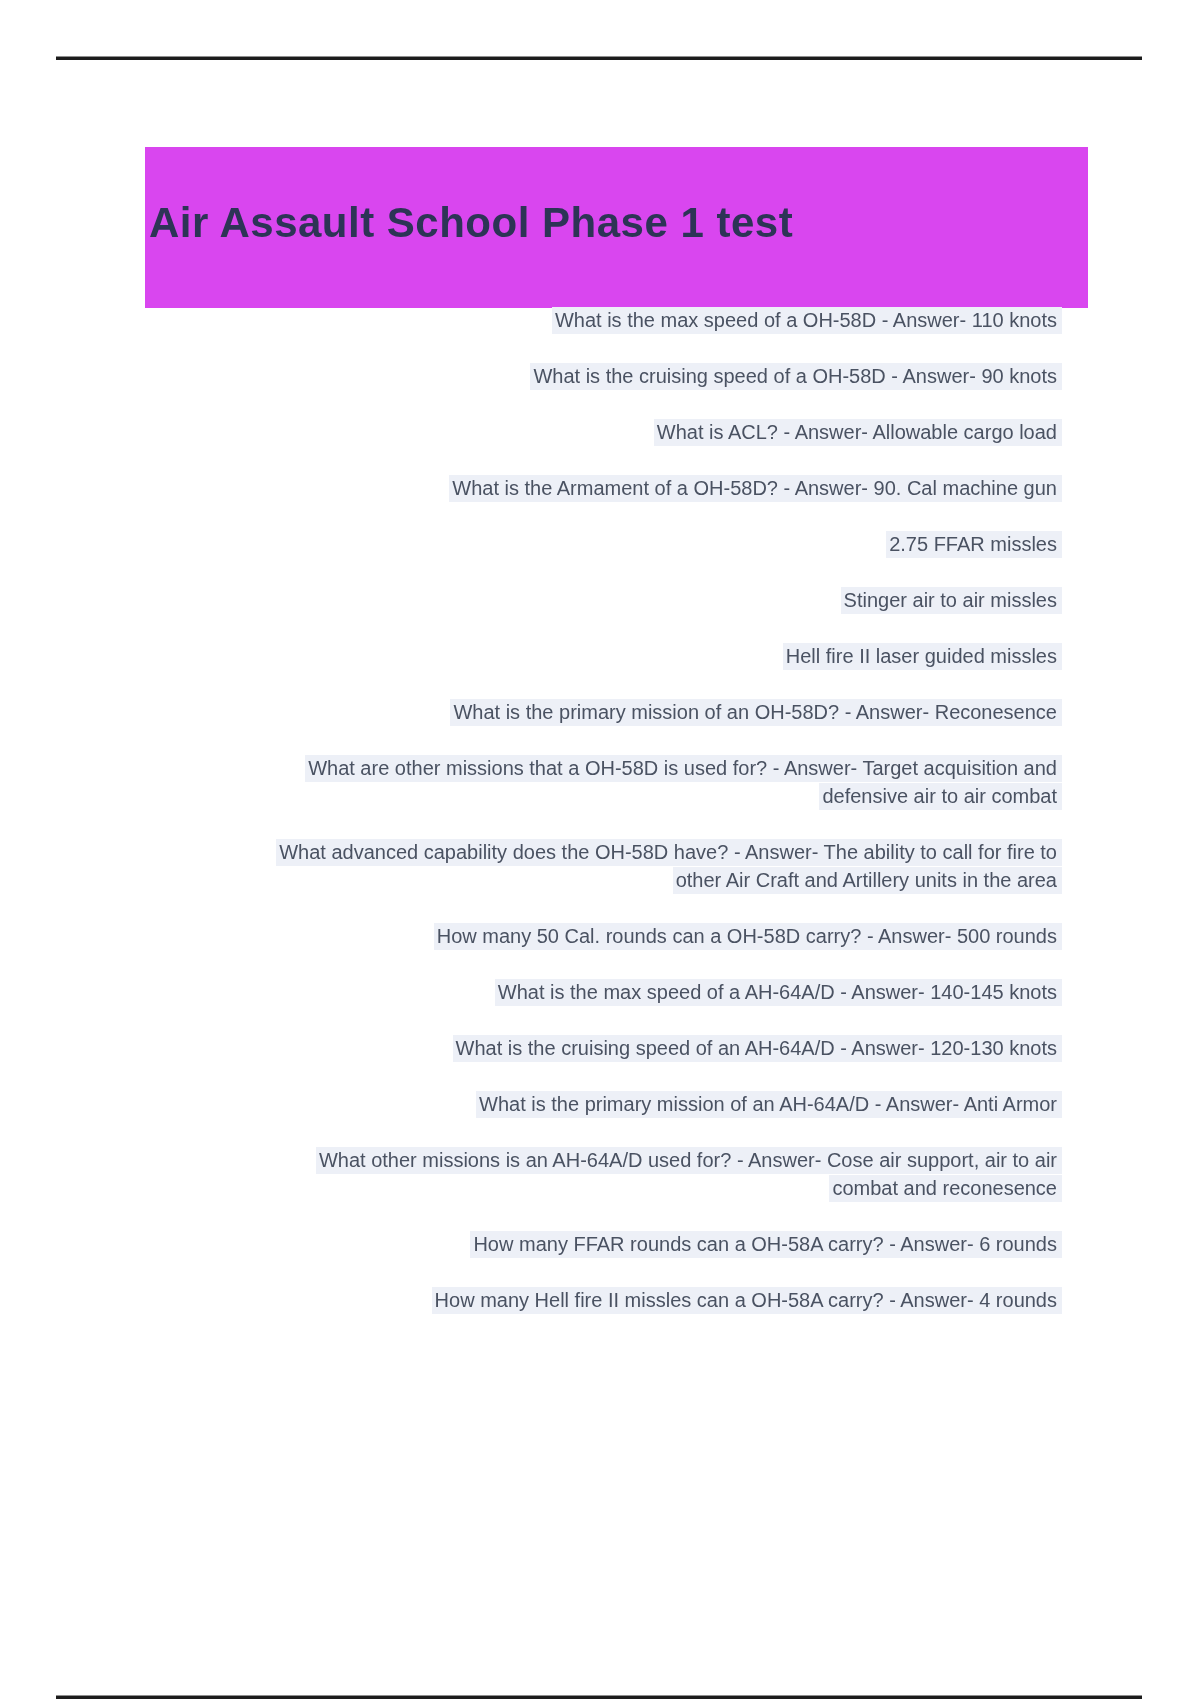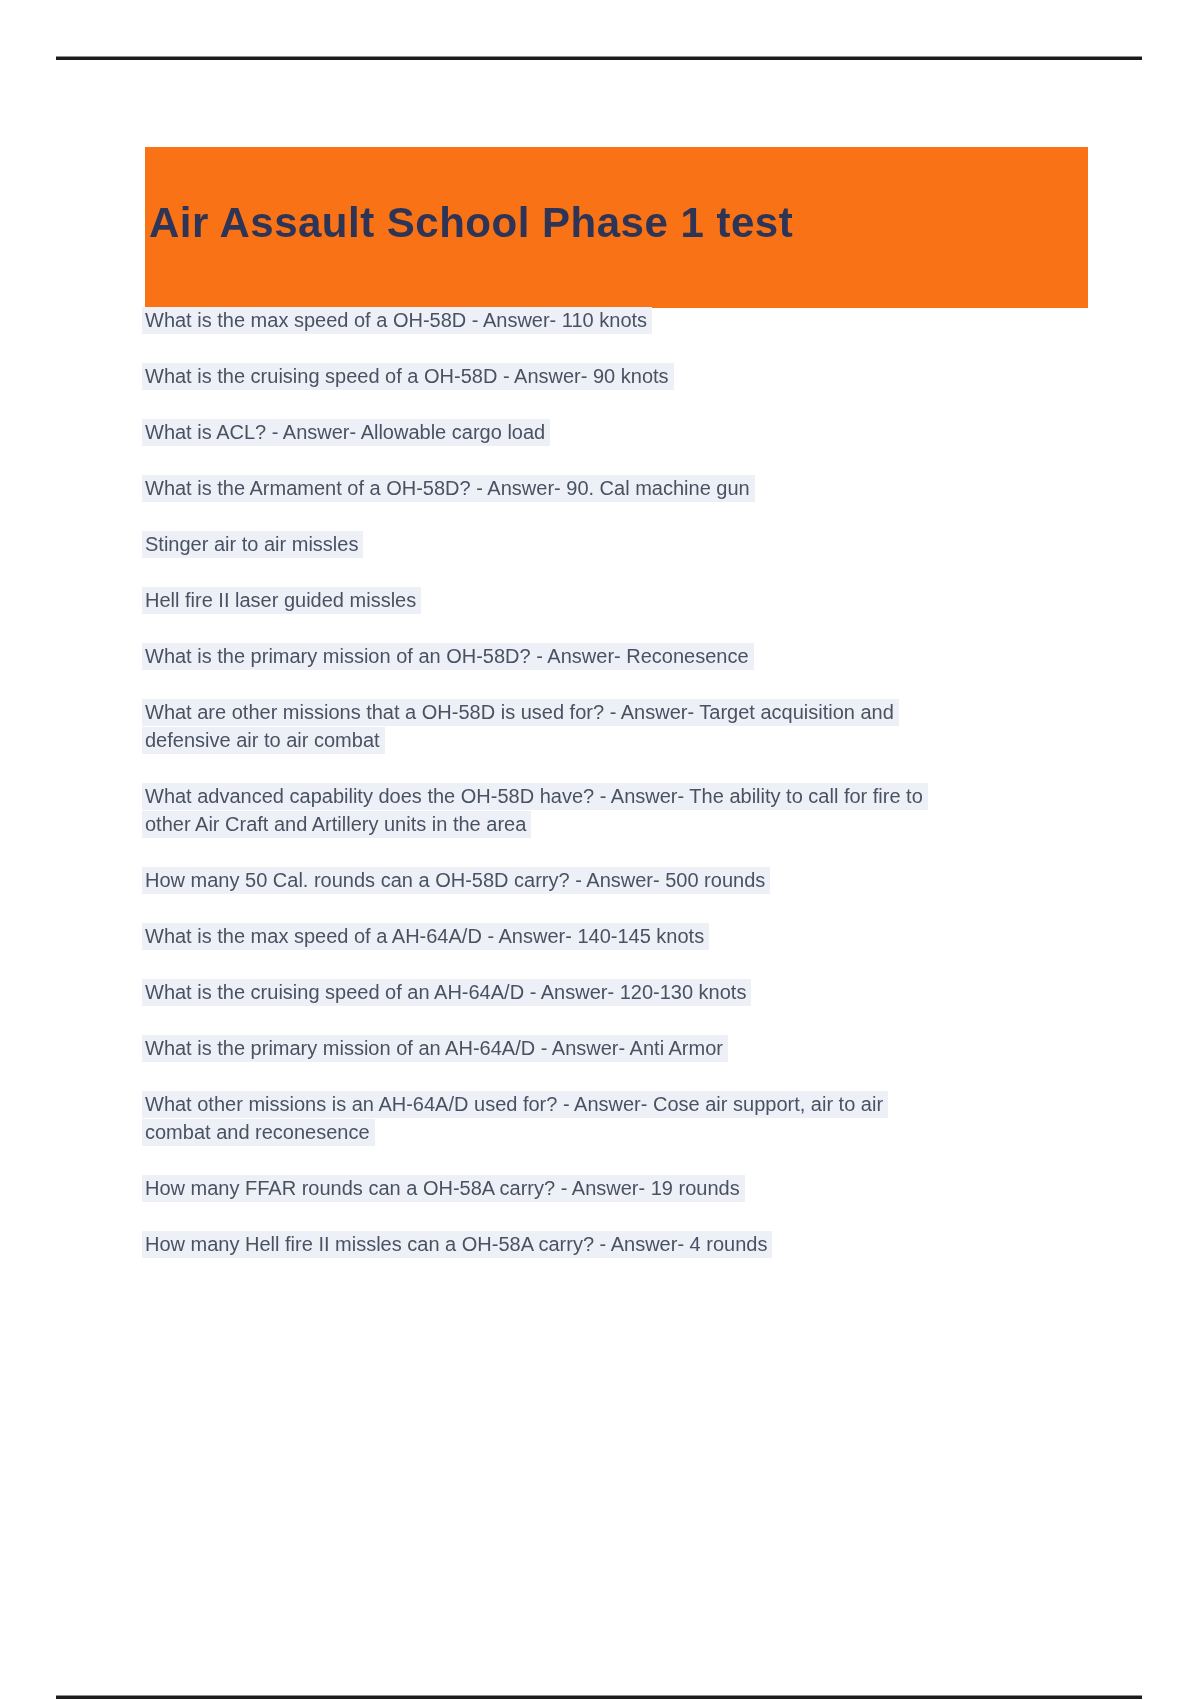--- a/index.html
+++ b/index.html
@@ -24,41 +24,42 @@
     border-top: 1px solid #8f8f8f;
   }
   .rule-top { top: 56px; }
   .rule-bottom { top: 1695px; }
   .title-box {
     position: absolute;
     left: 145px;
     top: 147px;
     width: 943px;
     height: 161px;
-    background: #f97316;
+    background: #d946ef;
     box-sizing: border-box;
     padding: 52px 0 0 4px;
   }
   .title-box h1 {
     margin: 0;
     font-size: 42px;
     line-height: 48px;
     font-weight: bold;
     color: #2d3456;
     letter-spacing: 0.5px;
     white-space: nowrap;
   }
   .qa-list {
     position: absolute;
     left: 142px;
     top: 306px;
     width: 920px;
   }
   .qa-paragraph {
     margin: 0 0 28px 0;
+    text-align: right;
   }
   .qa-line {
     height: 28px;
     line-height: 28px;
     white-space: nowrap;
   }
   .qa-line > span {
     display: inline;
     background: #edf0f7;
     color: #4a5262;
@@ -83,20 +84,23 @@
       <div class="qa-paragraph">
         <div class="qa-line"><span>What is the cruising speed of a OH-58D - Answer- 90 knots</span></div>
       </div>
       <div class="qa-paragraph">
         <div class="qa-line"><span>What is ACL? - Answer- Allowable cargo load</span></div>
       </div>
       <div class="qa-paragraph">
         <div class="qa-line"><span>What is the Armament of a OH-58D? - Answer- 90. Cal machine gun</span></div>
       </div>
       <div class="qa-paragraph">
+        <div class="qa-line"><span>2.75 FFAR missles</span></div>
+      </div>
+      <div class="qa-paragraph">
         <div class="qa-line"><span>Stinger air to air missles</span></div>
       </div>
       <div class="qa-paragraph">
         <div class="qa-line"><span>Hell fire II laser guided missles</span></div>
       </div>
       <div class="qa-paragraph">
         <div class="qa-line"><span>What is the primary mission of an OH-58D? - Answer- Reconesence</span></div>
       </div>
       <div class="qa-paragraph">
         <div class="qa-line"><span>What are other missions that a OH-58D is used for? - Answer- Target acquisition and</span></div>
@@ -116,21 +120,21 @@
         <div class="qa-line"><span>What is the cruising speed of an AH-64A/D - Answer- 120-130 knots</span></div>
       </div>
       <div class="qa-paragraph">
         <div class="qa-line"><span>What is the primary mission of an AH-64A/D - Answer- Anti Armor</span></div>
       </div>
       <div class="qa-paragraph">
         <div class="qa-line"><span>What other missions is an AH-64A/D used for? - Answer- Cose air support, air to air</span></div>
         <div class="qa-line"><span>combat and reconesence</span></div>
       </div>
       <div class="qa-paragraph">
-        <div class="qa-line"><span>How many FFAR rounds can a OH-58A carry? - Answer- 19 rounds</span></div>
+        <div class="qa-line"><span>How many FFAR rounds can a OH-58A carry? - Answer- 6 rounds</span></div>
       </div>
       <div class="qa-paragraph">
         <div class="qa-line"><span>How many Hell fire II missles can a OH-58A carry? - Answer- 4 rounds</span></div>
       </div>
     </div>
 
   <div class="rule rule-bottom"></div>
 </div>
 
 </body></html>

